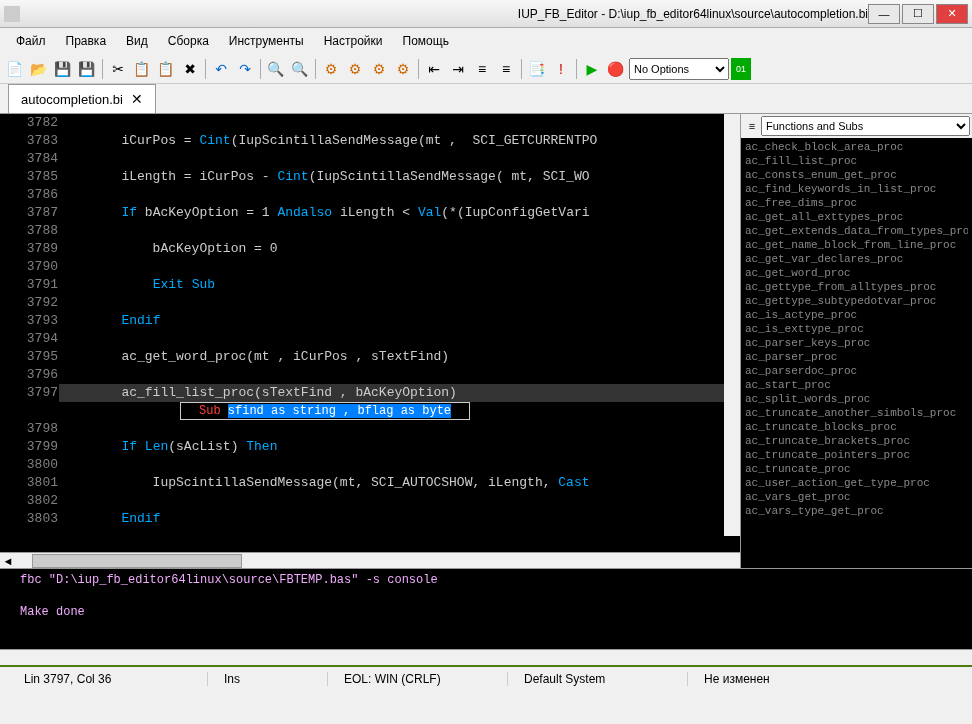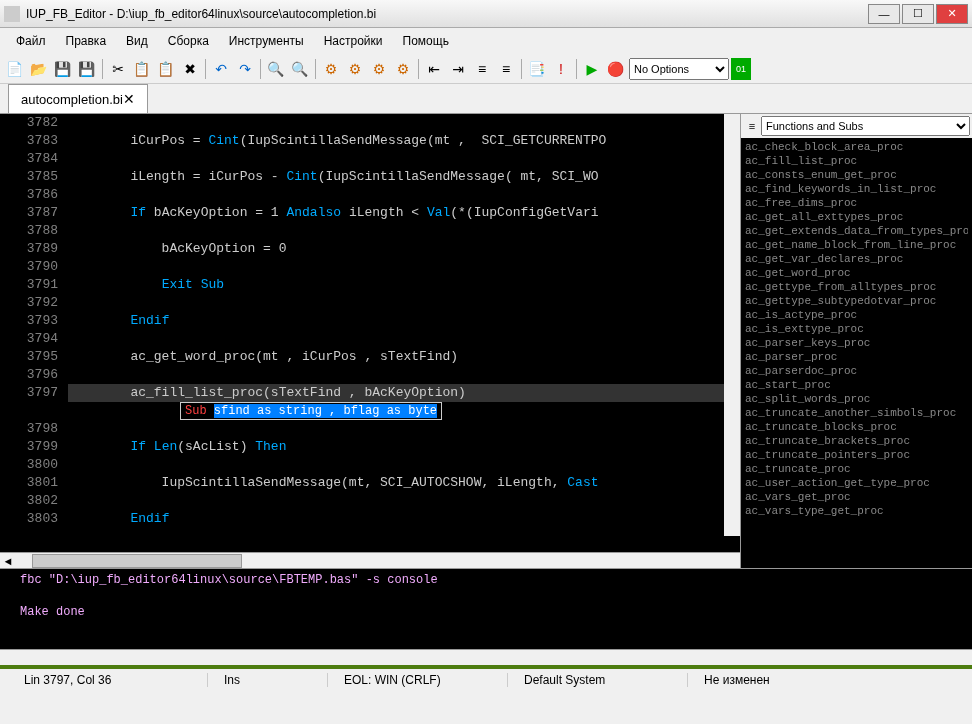--- a/index.html
+++ b/index.html
@@ -1,54 +1,54 @@
 <!DOCTYPE html>
 <html><head>
 <meta charset="utf-8">
 <style>
 * { margin: 0; padding: 0; box-sizing: border-box; }
 body { font-family: Tahoma, sans-serif; font-size: 11px; background: #f0f0f0; width: 972px; height: 724px; overflow: hidden; position: relative; }
-.titlebar { height: 28px; background: linear-gradient(#f8f8f8, #e0e0e0); border-bottom: 1px solid #aaa; display: flex; align-items: center; padding: 0 4px; }
+.titlebar { height: 28px; background: linear-gradient(#f8f8f8, #e0e0e0); border-bottom: 1px solid #aaa; display: flex; align-items: center; padding: 0 4px; text-align: right; }
 .titlebar-icon { width: 16px; height: 16px; background: #ccc; margin-right: 6px; }
 .titlebar-text { flex: 1; font-size: 12px; }
 .win-buttons { display: flex; gap: 2px; }
 .win-btn { width: 32px; height: 20px; border: 1px solid #888; background: #e8e8e8; display: flex; align-items: center; justify-content: center; font-size: 11px; cursor: pointer; }
 .win-btn.close { background: #e04040; color: white; }
 .menubar { height: 26px; background: #f0f0f0; display: flex; align-items: center; padding: 0 8px; gap: 4px; }
 .menu-item { padding: 4px 8px; cursor: pointer; font-size: 12px; }
 .toolbar { height: 30px; background: #f0f0f0; display: flex; align-items: center; padding: 0 4px; gap: 2px; border-bottom: 1px solid #ccc; }
 .tool-btn { width: 22px; height: 22px; display: flex; align-items: center; justify-content: center; cursor: pointer; font-size: 14px; }
 .tool-sep { width: 1px; height: 20px; background: #aaa; margin: 0 2px; }
 .tool-select { height: 22px; font-size: 11px; }
 .tabs { height: 30px; background: #f0f0f0; display: flex; align-items: flex-end; padding: 0 8px; border-bottom: 1px solid #999; }
-.tab { padding: 6px 12px; background: #fff; border: 1px solid #999; border-bottom: none; display: flex; align-items: center; gap: 0; font-size: 13px; }
+.tab { padding: 6px 12px; background: #fff; border: 1px solid #999; border-bottom: none; display: flex; align-items: center; gap: 8px; font-size: 13px; }
 .tab-close { cursor: pointer; font-size: 14px; }
 .main-area { display: flex; height: 454px; }
 .editor-wrap { width: 740px; display: flex; flex-direction: column; position: relative; }
 .editor { flex: 1; background: #000; color: #ccc; font-family: 'Courier New', monospace; font-size: 13px; overflow: hidden; position: relative; }
 .gutter { position: absolute; left: 8px; top: 0; width: 60px; background: #000; color: #808080; text-align: right; padding-right: 10px; }
 .gutter-line { height: 18px; line-height: 18px; }
-.code-area { position: absolute; left: 68px; top: 0; right: 0; }
+.code-area { position: absolute; left: 59px; top: 0; right: 0; }
 .code-line { height: 18px; line-height: 18px; white-space: pre; }
 .highlight-line { background: #333; }
 .kw { color: #00aaff; }
-.tooltip { position: absolute; background: #000; border: 1px solid #ccc; padding: 1px 4px; font-family: 'Courier New', monospace; font-size: 12px; }
+.tooltip { position: absolute; background: #000; border: 1px solid #ccc; padding: 1px 18px; font-family: 'Courier New', monospace; font-size: 12px; }
 .tooltip .red { color: #ff4040; }
 .tooltip .sel { background: #0080ff; color: #fff; }
 .hscroll { height: 16px; background: #f0f0f0; border-top: 1px solid #999; display: flex; align-items: center; }
 .hscroll-thumb { width: 210px; height: 14px; background: #ccc; margin-left: 16px; border: 1px solid #999; }
 .vscroll { position: absolute; right: 0; top: 0; width: 16px; height: calc(100% - 16px); background: #f0f0f0; }
 .side-panel { width: 232px; display: flex; flex-direction: column; border-left: 1px solid #999; }
 .side-toolbar { height: 24px; background: #f0f0f0; display: flex; align-items: center; padding: 0 2px; }
 .side-select { flex: 1; height: 20px; font-size: 11px; }
 .side-list { flex: 1; background: #000000; color: #888; font-family: 'Courier New', monospace; font-size: 11px; overflow-y: auto; padding: 2px 4px; }
 .side-item { height: 14px; line-height: 14px; cursor: pointer; white-space: nowrap; overflow: hidden; }
 .console { height: 81px; background: #000; color: #f0abfc; font-family: 'Courier New', monospace; font-size: 12px; padding: 4px 20px; border-top: 1px solid #999; }
 .console-line { height: 16px; }
-.statusbar { height: 26px; background: #f0f0f0; border-top: 4px solid #4d7c0f; display: flex; align-items: center; padding: 0 8px; font-size: 12px; }
+.statusbar { height: 26px; background: #f0f0f0; border-top: 2px solid #4d7c0f; display: flex; align-items: center; padding: 0 8px; font-size: 12px; }
 .status-cell { padding: 0 16px; border-right: 1px solid #ccc; }
 .status-cell:last-child { border-right: none; }
 </style>
 </head>
 <body>
 
 <div class="titlebar">
   <div class="titlebar-icon"></div>
   <div class="titlebar-text">IUP_FB_Editor - D:\iup_fb_editor64linux\source\autocompletion.bi</div>
   <div class="win-buttons">

